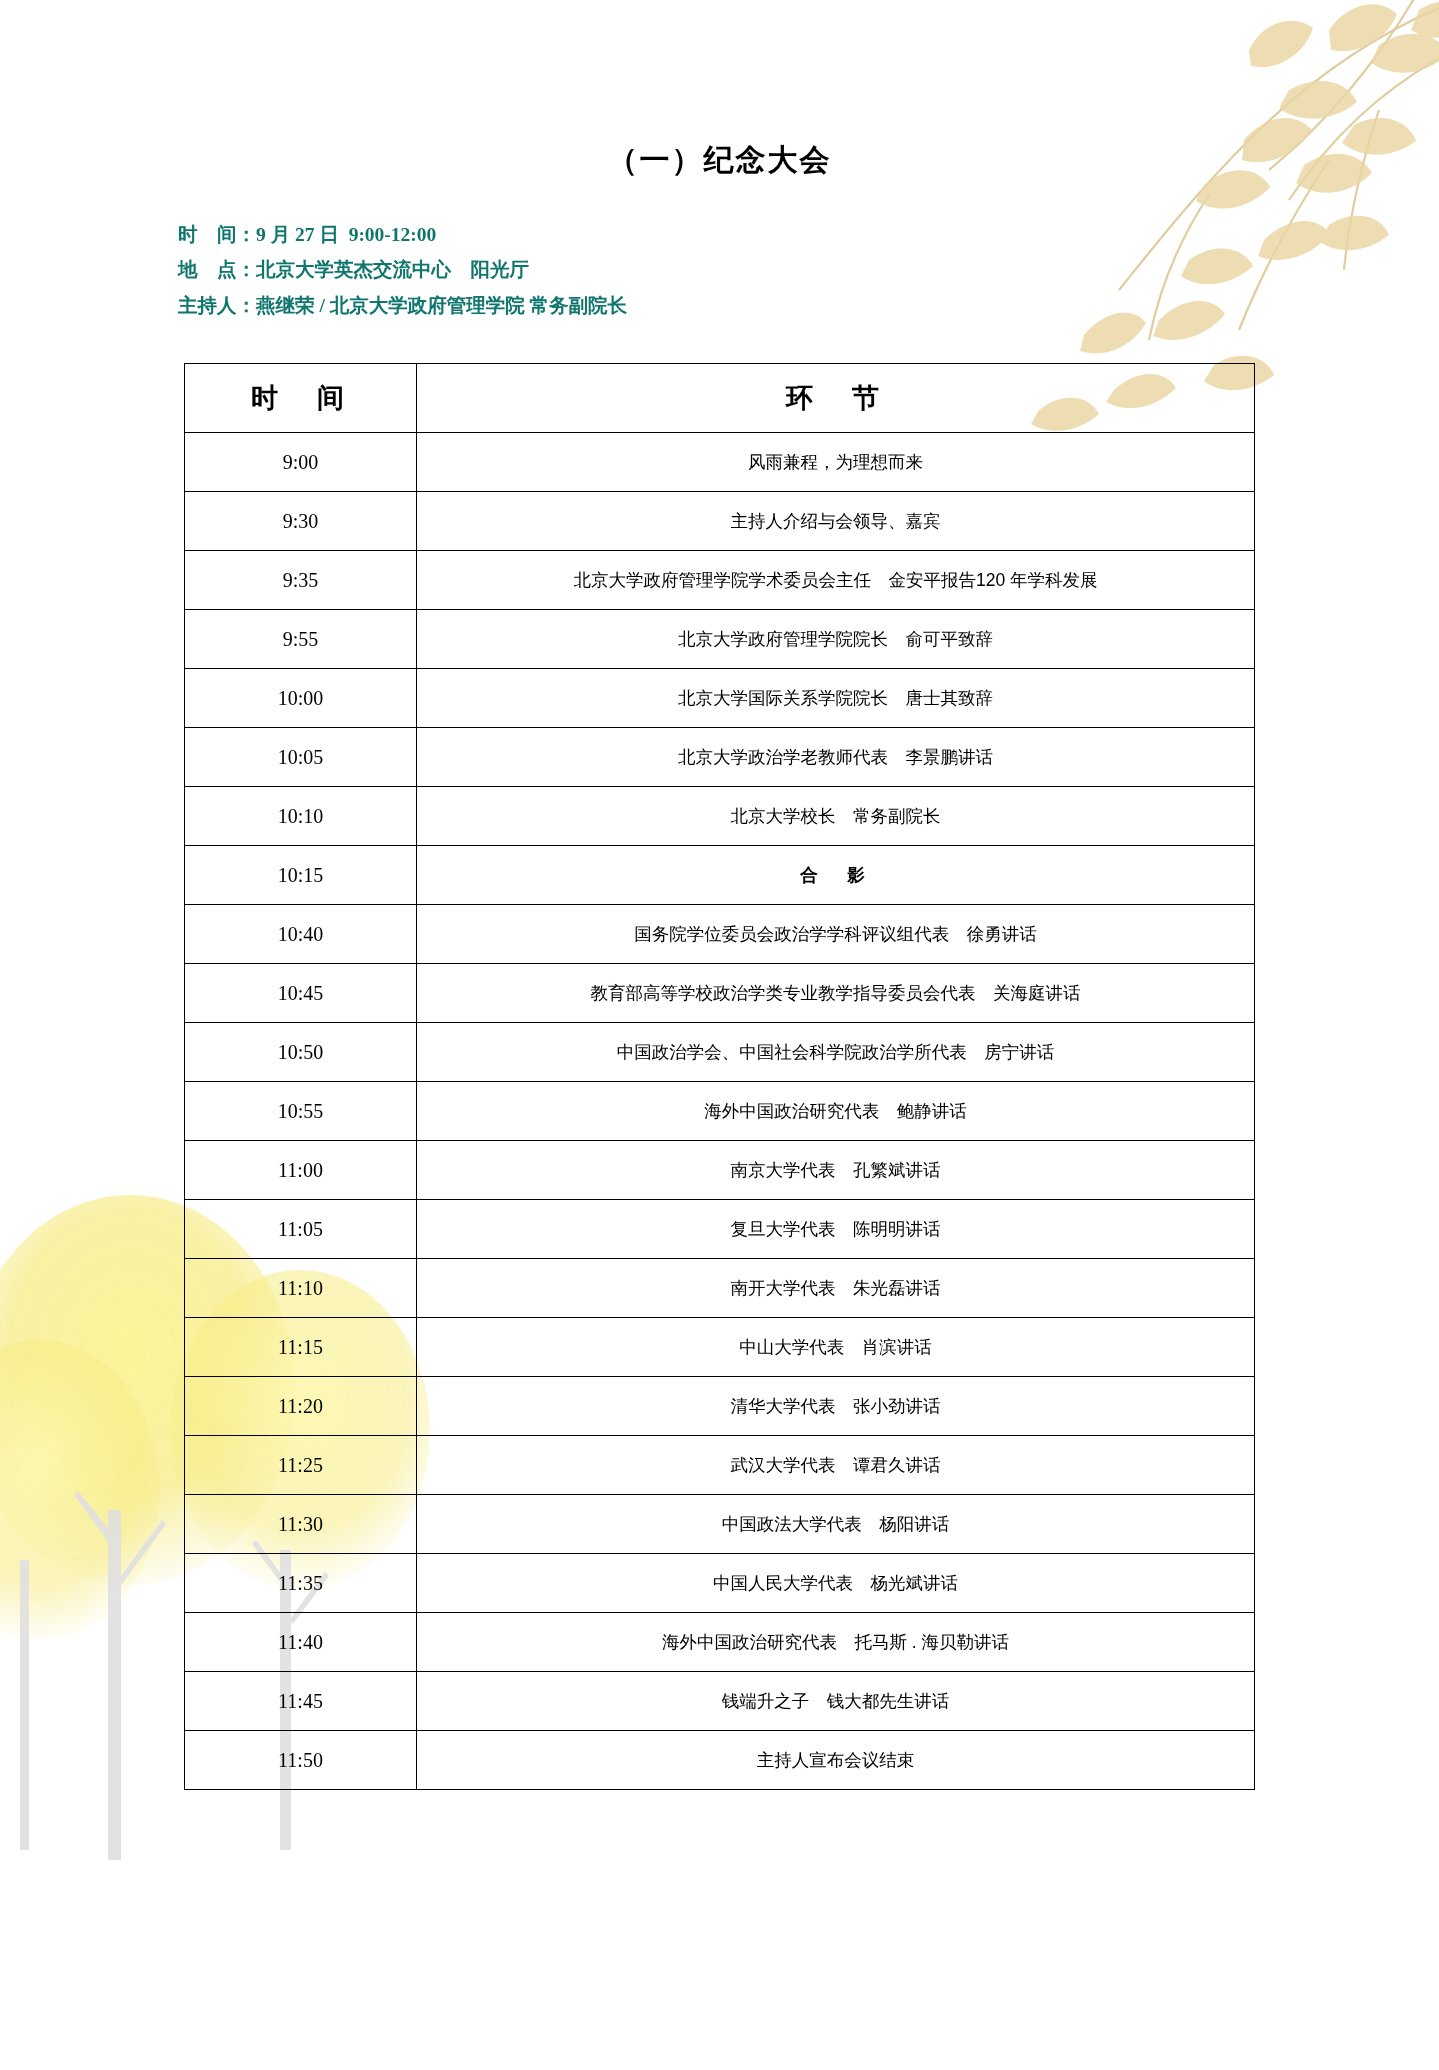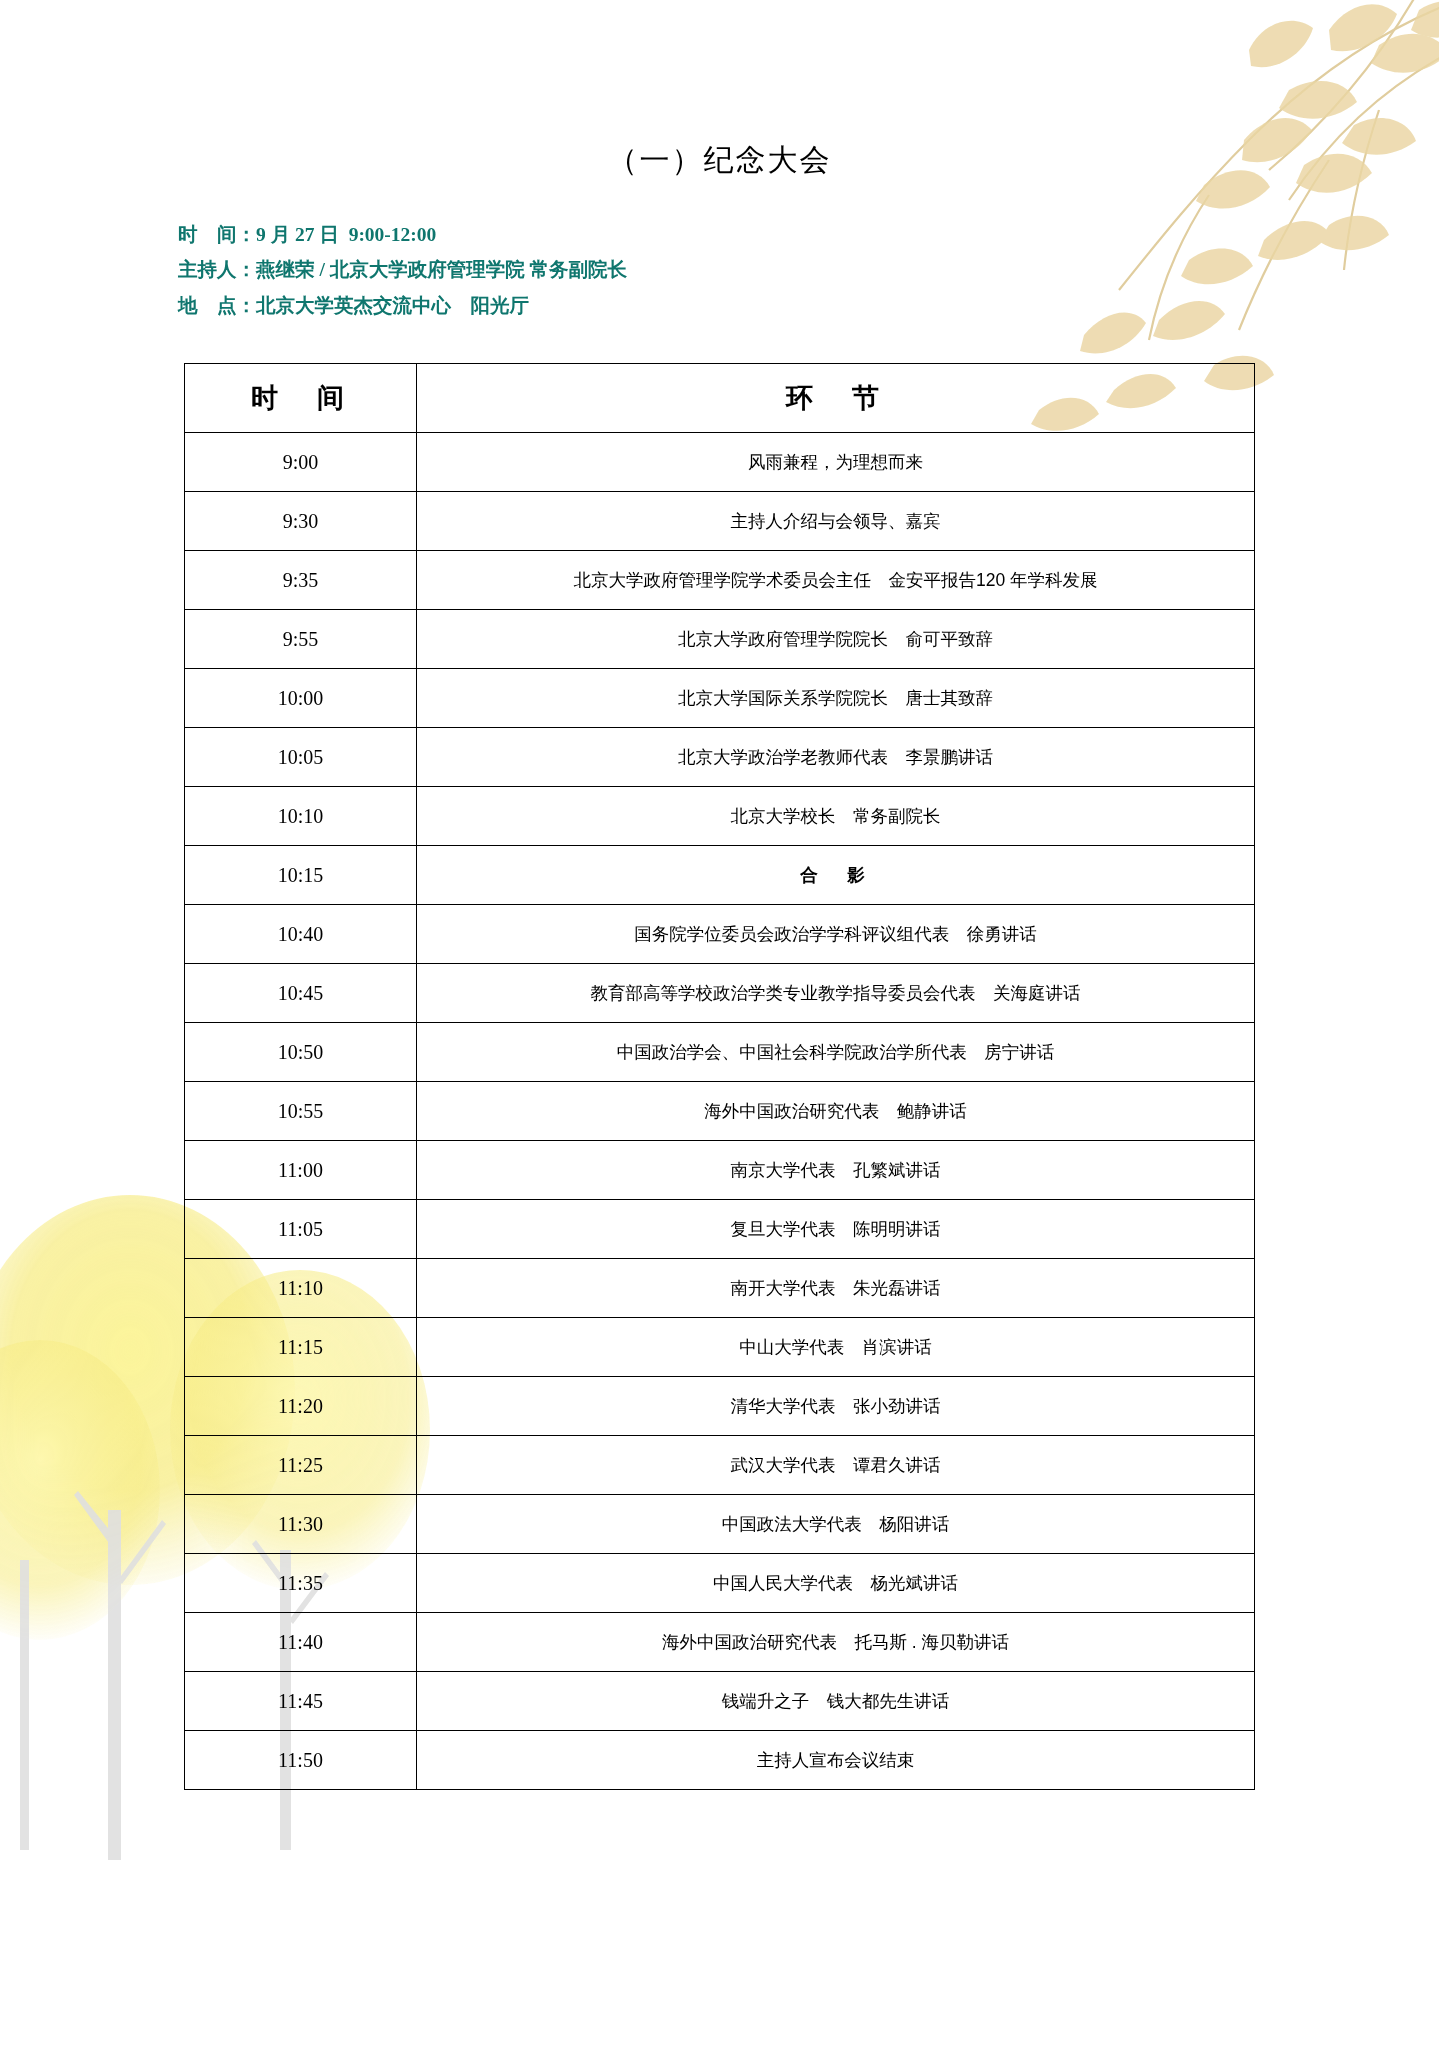--- a/index.html
+++ b/index.html
@@ -39,21 +39,21 @@
   
   .page {
     position: relative;
     z-index: 2;
     padding: 0;
   }
 
   .doc-title {
     text-align: center;
     font-size: 30px;
-    font-weight: normal;
+    font-weight: bold;
     letter-spacing: 2px;
     margin: 0;
     padding-top: 140px;
     font-family: "Liberation Serif", "DejaVu Serif", serif;
     color: #000;
   }
 
   .meta-block {
     margin: 36px 0 0 178px;
     font-size: 19.5px;
@@ -169,22 +169,22 @@
     <path d="M309 490 l36 -48 l4 4 l-36 48 z"></path>
   </g>
 </svg>
 
 <div class="page">
 
   <h1 class="doc-title">（一）纪念大会</h1>
 
   <div class="meta-block">
     <div class="meta-line">时　间：9 月 27 日  9:00-12:00</div>
+    <div class="meta-line">地　点：北京大学英杰交流中心　阳光厅</div>
     <div class="meta-line">主持人：燕继荣 / 北京大学政府管理学院 常务副院长</div>
-    <div class="meta-line">地　点：北京大学英杰交流中心　阳光厅</div>
   </div>
 
   <table class="agenda">
     <colgroup>
       <col class="c-time">
       <col class="c-item">
     </colgroup>
     <thead>
       <tr>
         <th>时　间</th>

